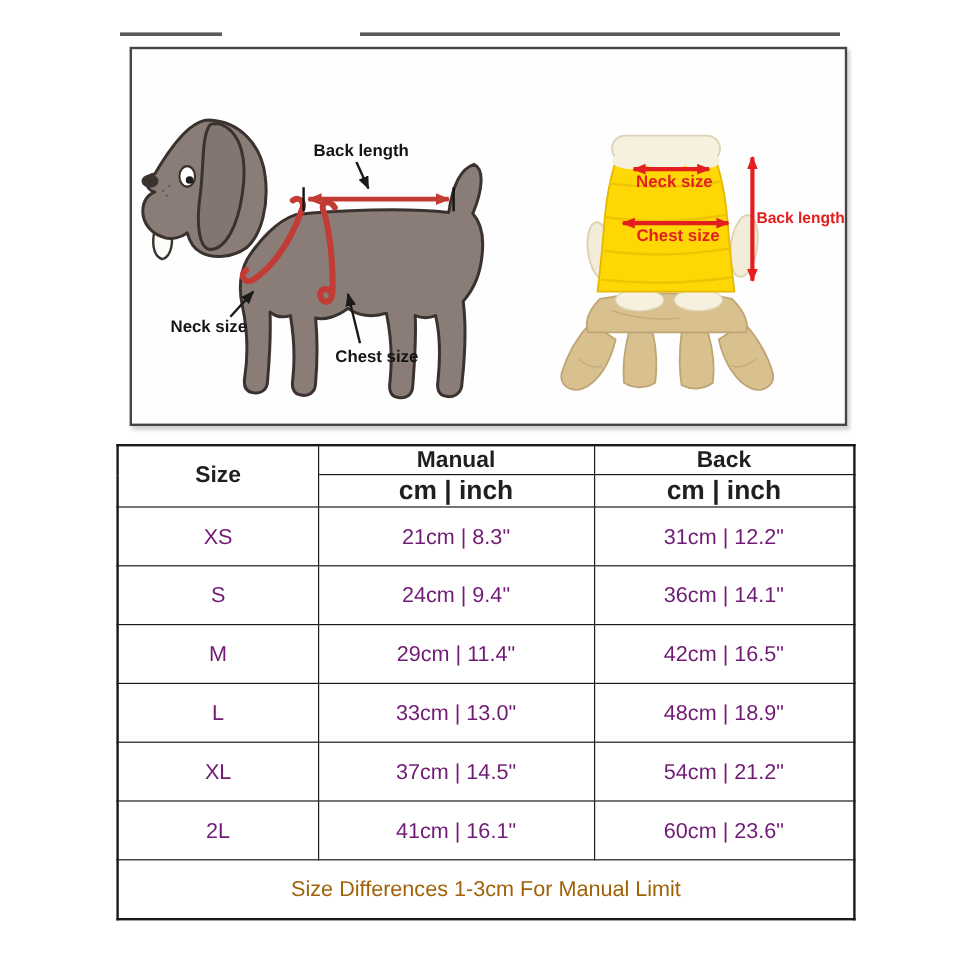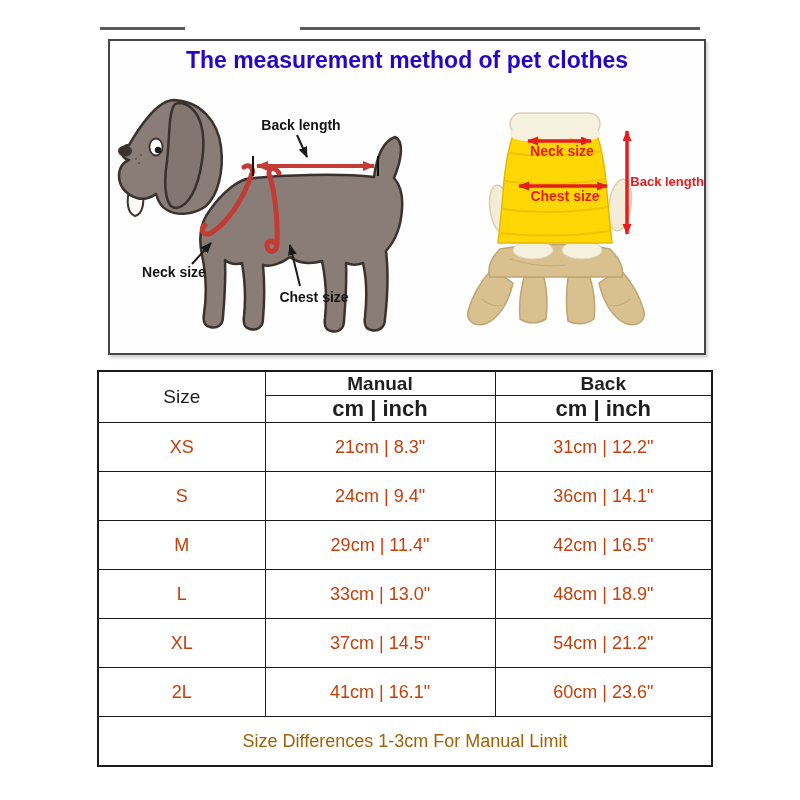--- a/index.html
+++ b/index.html
@@ -21,35 +21,34 @@
   .lbl-red{font-size:14px;font-weight:bold;fill:#E41E1E;}
   .lbl-red-sm{font-size:13px;font-weight:bold;fill:#E41E1E;}
 
   
   .size-table{position:absolute;left:97px;top:370px;width:614px;border-collapse:collapse;
               table-layout:fixed;background:#fff;color:#1f1f1f;}
   .size-table th,.size-table td{border:1.5px solid #1b1b1b;text-align:center;vertical-align:middle;
               padding:0;}
   .size-table{border:2px solid #1b1b1b;}
   .th-main{font-size:19px;font-weight:bold;height:23px;}
-  .th-size{font-size:19px;font-weight:normal;}
+  .th-size{font-size:19px;font-weight:bold;}
   .th-unit{font-size:22px;font-weight:bold;height:23px;}
-  .size-table tbody td{height:48px;font-size:18px;font-weight:normal;color:#c2410c;}
+  .size-table tbody td{height:48px;font-size:18px;font-weight:normal;color:#701a75;}
   .tfoot-cell{height:48px;font-size:18px;font-weight:normal;color:#a16207;}
 </style>
 </head>
 <body>
 
 <div class="canvas">
 
   <div class="artifact left"></div>
   <div class="artifact right"></div>
 
   <div class="panel">
-    <h1 class="panel-title">The measurement method of pet clothes</h1>
 
     <svg class="dog-svg" width="300" height="250" viewBox="0 0 300 250">
       <defs>
         <marker id="mDogE" markerWidth="14" markerHeight="12" refX="11" refY="5" orient="auto" markerUnits="userSpaceOnUse">
             <path d="M0,0 L12,5 L0,10 Z" fill="#C23B35"></path>
           </marker>
         <marker id="mDogS" markerWidth="14" markerHeight="12" refX="11" refY="5" orient="auto-start-reverse" markerUnits="userSpaceOnUse">
             <path d="M0,0 L12,5 L0,10 Z" fill="#C23B35"></path>
           </marker>
         <marker id="mBlk" markerWidth="13" markerHeight="11" refX="10" refY="4.5" orient="auto" markerUnits="userSpaceOnUse">

